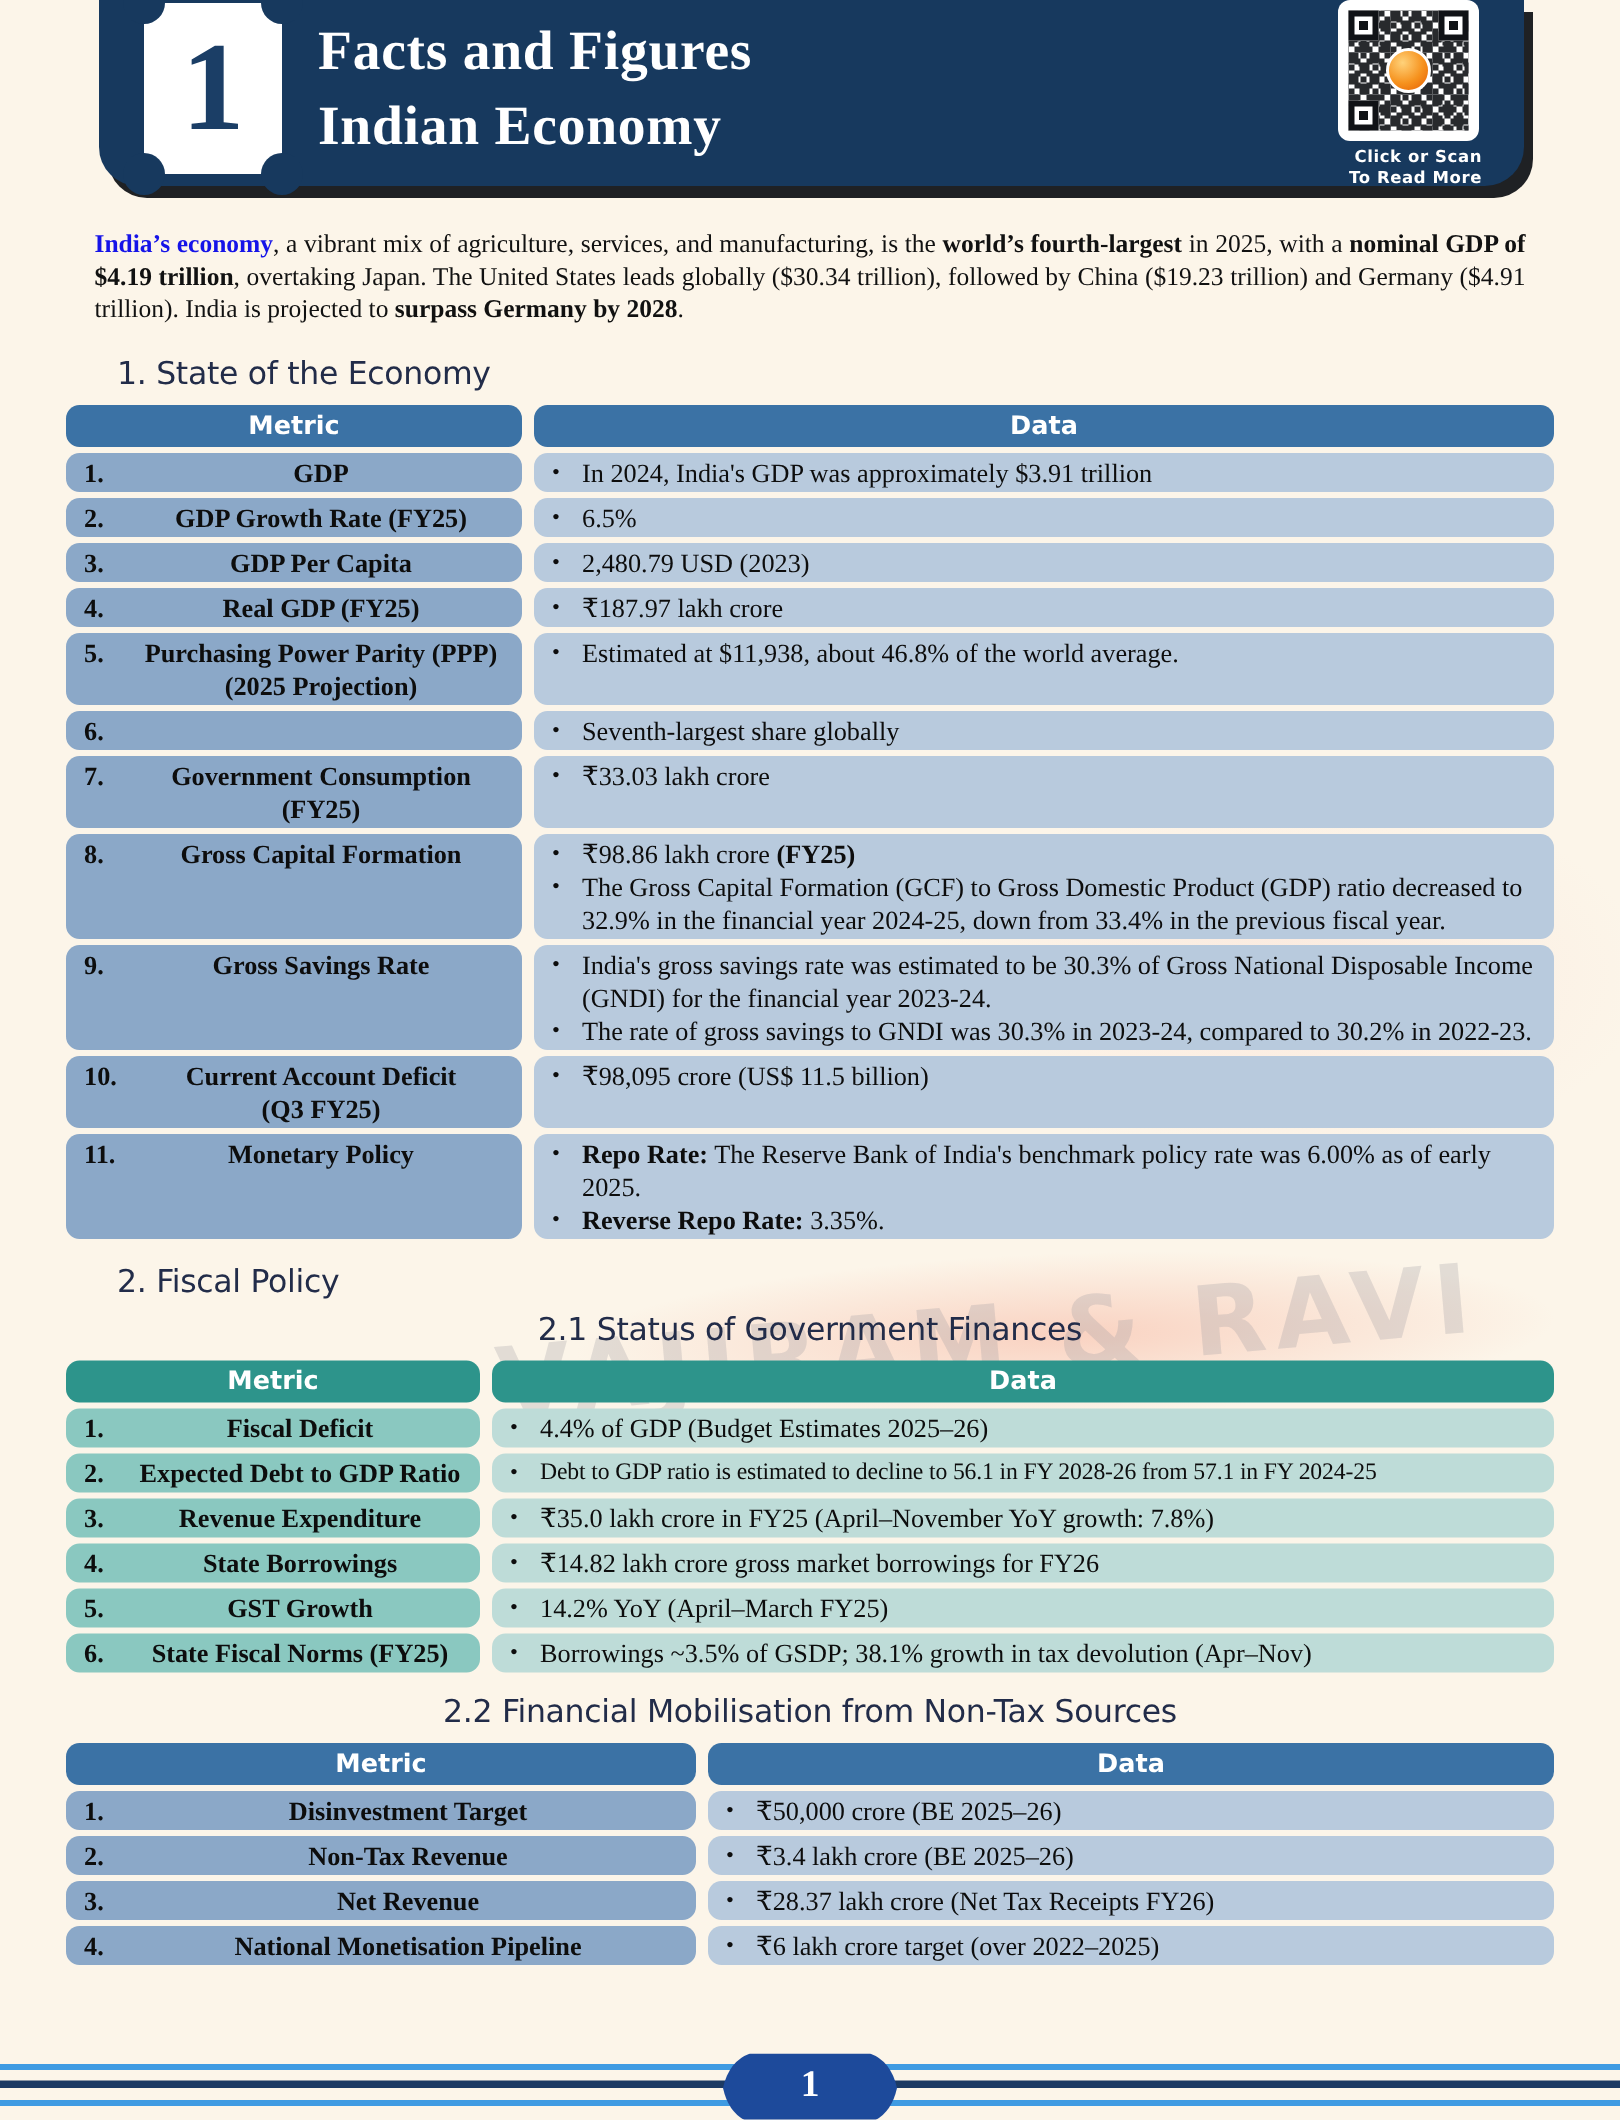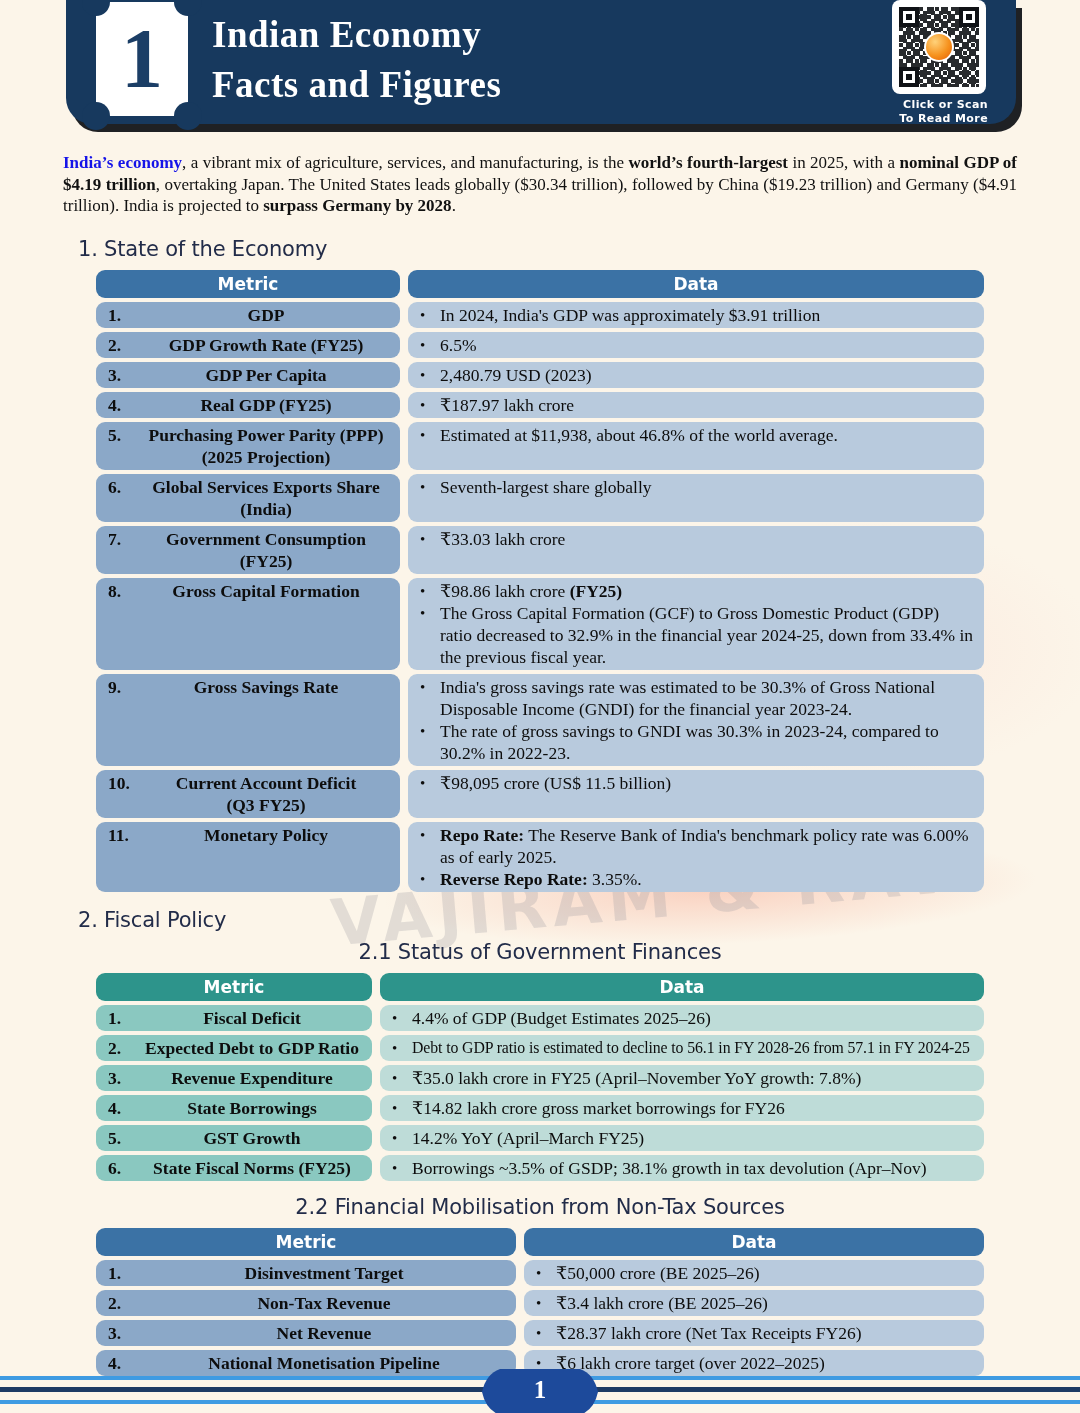--- a/index.html
+++ b/index.html
@@ -48,21 +48,21 @@
   .intro b { font-weight:bold; }
   .link { color:#1513e8; font-weight:bold; cursor:pointer; }
 
   
   .h-sans { font-family:"DejaVu Sans","Liberation Sans",sans-serif; font-weight:normal; color:#222c49; letter-spacing:-.2px; }
   .sec-h { font-size:21px; margin:20px 0 9px 78px; }
   .sec-h2 { font-size:21px; margin:16px 0 0 78px; }
   .sub-h { font-size:21px; text-align:center; margin:8px 0 9px 0; }
 
   
-  .tbl { margin:0 96px; display:grid; grid-column-gap:8px; grid-row-gap:4px; }
+  .tbl { margin:0 44px; display:grid; grid-column-gap:8px; grid-row-gap:4px; }
   .t1 { grid-template-columns:304px 1fr; }
   .t21 { grid-template-columns:276px 1fr; }
   .t22 { grid-template-columns:420px 1fr; }
   .hcell { border-radius:9px; height:28px; display:flex; align-items:center; justify-content:center;
     color:#fff; font-family:"DejaVu Sans","Liberation Sans",sans-serif; font-weight:bold; font-size:17px; }
   .t1 .hcell, .t22 .hcell { background:#3b72a5; }
   .t21 .hcell { background:#2d948b; }
   .mcell { border-radius:9px; padding:2px 8px 2px 12px; display:flex; align-items:flex-start;
     font-weight:bold; font-size:17.5px; line-height:22px; color:#0d0d0d; }
   .t1 .mcell, .t22 .mcell { background:#8ba8c8; }
@@ -102,22 +102,22 @@
 
     <div class="band">
       <div class="plaque">
         <div class="notch tl"></div>
         <div class="notch tr"></div>
         <div class="notch bl"></div>
         <div class="notch br"></div>
         <span class="chapnum">1</span>
       </div>
       <div class="band-title">
+        <div>Facts and Figures</div>
         <div>Indian Economy</div>
-        <div>Facts and Figures</div>
       </div>
       <div class="qr-wrap">
         <div class="qr-box">
           <div class="qr-pat"></div>
           <div class="finder f1"></div>
           <div class="finder f2"></div>
           <div class="finder f3"></div>
           <div class="qr-logo"></div>
         </div>
         <div class="qr-cap">
@@ -185,21 +185,20 @@
         </div>
       <div class="dcell">
           <div class="bl">
             <span class="dot">•</span>
             <span class="bt">Estimated at $11,938, about 46.8% of the world average.</span>
           </div>
         </div>
 
       <div class="mcell">
           <span class="num">6.</span>
-          <span class="mtxt"><span>Global Services Exports Share</span><span class="m2">(India)</span></span>
         </div>
       <div class="dcell">
           <div class="bl">
             <span class="dot">•</span>
             <span class="bt">Seventh-largest share globally</span>
           </div>
         </div>
 
       <div class="mcell">
           <span class="num">7.</span>

